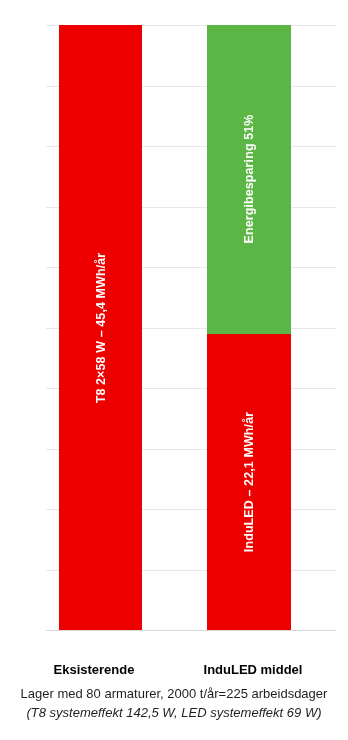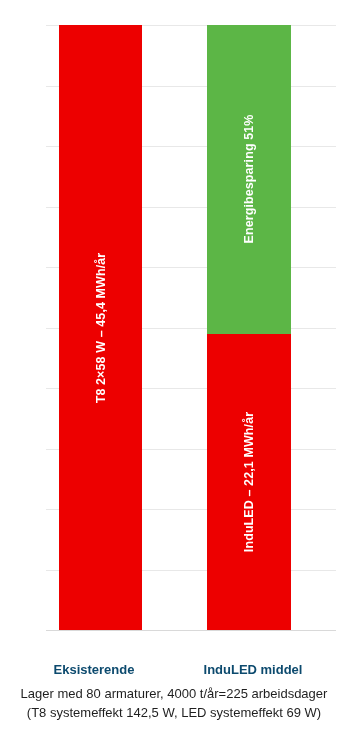--- a/index.html
+++ b/index.html
@@ -65,41 +65,42 @@
     font-weight: bold;
     letter-spacing: 0.1px;
   }
 
   
   .cat-label {
     position: absolute;
     text-align: center;
     font-size: 13px;
     font-weight: bold;
-    color: #0c4a6e;
+    color: #000000;
     line-height: 1.35;
     white-space: pre-line;
   }
 
   
   #footnote {
     position: absolute;
     left: 0;
     top: 685px;
     width: 348px;
     text-align: center;
     color: #1f1f1f;
   }
   #footnote-line1 {
     font-size: 13px;
     line-height: 1.45;
     display: block;
   }
   #footnote-line2 {
     font-size: 13px;
+    font-style: italic;
     line-height: 1.45;
     display: block;
   }
 </style>
 </head>
 <body>
 
 <div id="chart-root">
 
   <div id="plot-area">
@@ -135,17 +136,17 @@
 
   <div class="cat-label" style="left:28px; top:643px; width:132px;">
     <span>Eksisterende</span><br>
   </div>
 
   <div class="cat-label" style="left:183px; top:643px; width:140px;">
     <span>InduLED middel</span>
   </div>
 
   <div id="footnote">
-    <span id="footnote-line1">Lager med 80 armaturer, 4000 t/år=225 arbeidsdager</span>
+    <span id="footnote-line1">Lager med 80 armaturer, 2000 t/år=225 arbeidsdager</span>
     <span id="footnote-line2">(T8 systemeffekt 142,5 W, LED systemeffekt 69 W)</span>
   </div>
 
 </div>
 
 </body></html>

